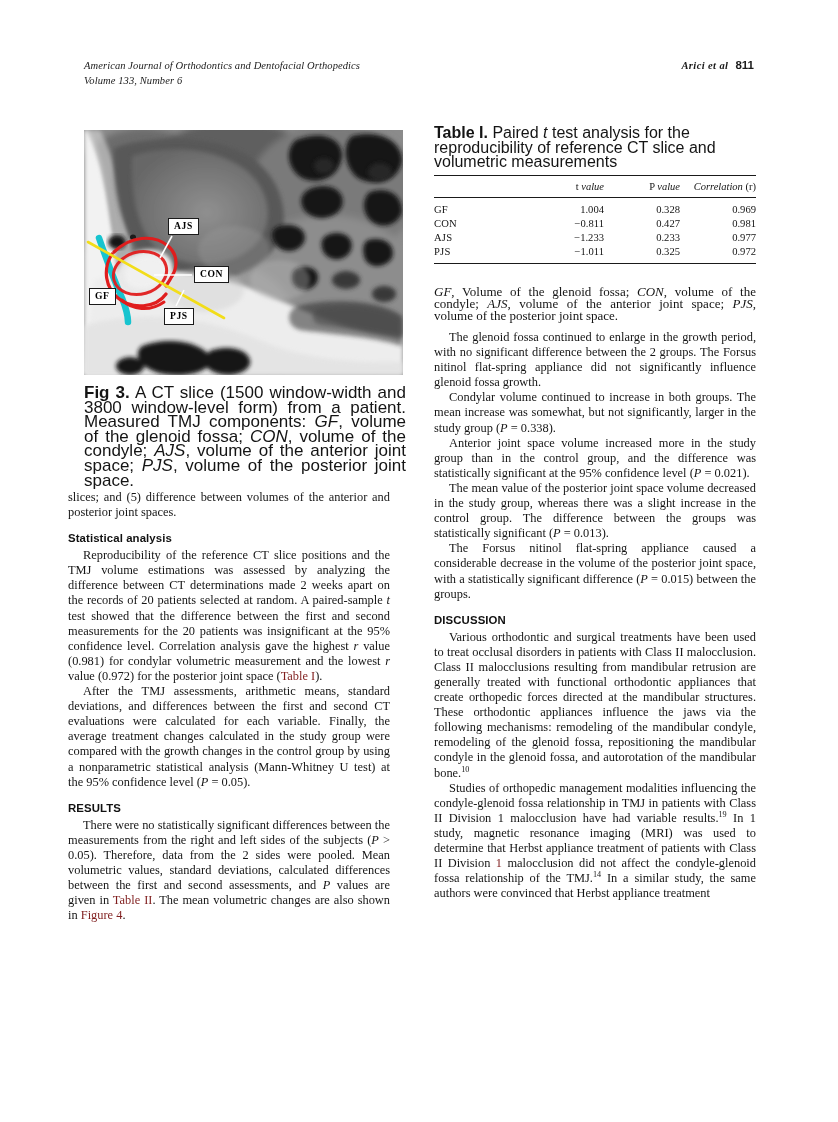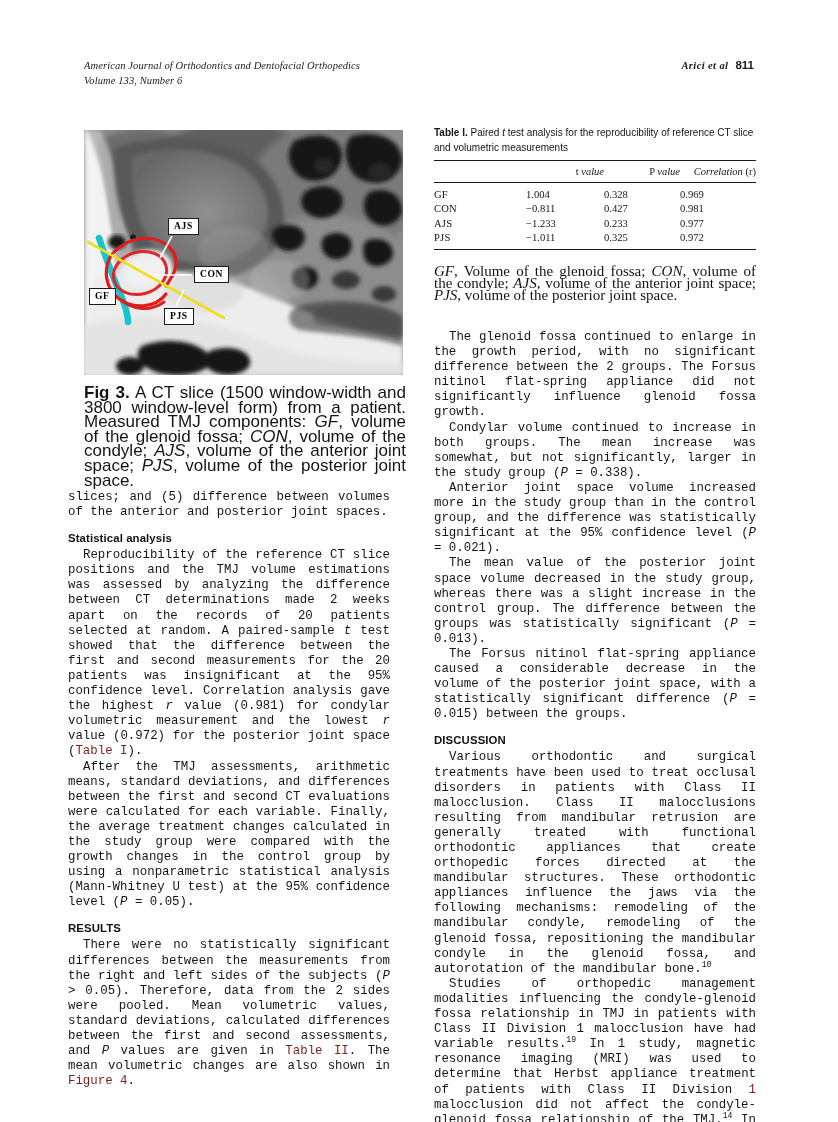--- a/index.html
+++ b/index.html
@@ -71,21 +71,20 @@
   .col-right { left: 434px; top: 128px; }
 
   p.body {
     margin: 0;
     font-size: 12.4px;
     line-height: 15.1px;
     text-align: justify;
     text-justify: inter-word;
     hyphens: none;
     color: #151515;
-    font-family: Liberation Mono, monospace;
   }
   p.body.indent { text-indent: 15px; }
   p.body + p.body { margin-top: 0; }
 
   .sec-head {
     margin: 11px 0 3px 0;
     font-family: "Liberation Sans", sans-serif;
     font-weight: bold;
     font-size: 11.4px;
     line-height: 14px;
@@ -147,21 +146,21 @@
 
   
   .tablewrap {
     position: absolute;
     left: 434px;
     top: 126px;
     width: 322px;
   }
   .tabcap {
     font-family: "Liberation Sans", sans-serif;
-    font-size: 10px;
+    font-size: 16px;
     line-height: 14.6px;
     color: #141414;
     margin-bottom: 5px;
   }
   .tabcap b { font-weight: bold; }
   .tabcap i { font-style: italic; }
 
   table.data {
     width: 322px;
     border-collapse: collapse;
@@ -175,39 +174,39 @@
     font-size: 10.5px;
   }
   table.data thead th.lbl { text-align: left; }
   table.data thead th .it { font-style: italic; }
   .rule-top   { border-top: 1.6px solid #1a1a1a; }
   .rule-dbl   { border-bottom: 1.3px solid #1a1a1a; }
   .rule-thin  { border-bottom: 0.9px solid #1a1a1a; }
 
   table.data tbody td {
     padding: 1.6px 0;
-    text-align: left;
+    text-align: right;
     font-size: 10.6px;
   }
   table.data tbody td.lbl {
     text-align: left;
     letter-spacing: 0.2px;
   }
   table.data tbody tr:first-child td { padding-top: 6px; }
   table.data tbody tr:last-child  td { padding-bottom: 6px; }
 
   col.c1 { width: 92px; }
   col.c2 { width: 78px; }
   col.c3 { width: 76px; }
   col.c4 { width: 76px; }
 
   .tabnote {
-    margin-top: 16px;
+    margin-top: 22px;
     width: 322px;
-    font-size: 15px;
+    font-size: 13px;
     line-height: 11.9px;
     text-align: justify;
     color: #141414;
   }
   .tabnote i { font-style: italic; }
 </style>
 </head>
 <body>
 
 <div class="page">

